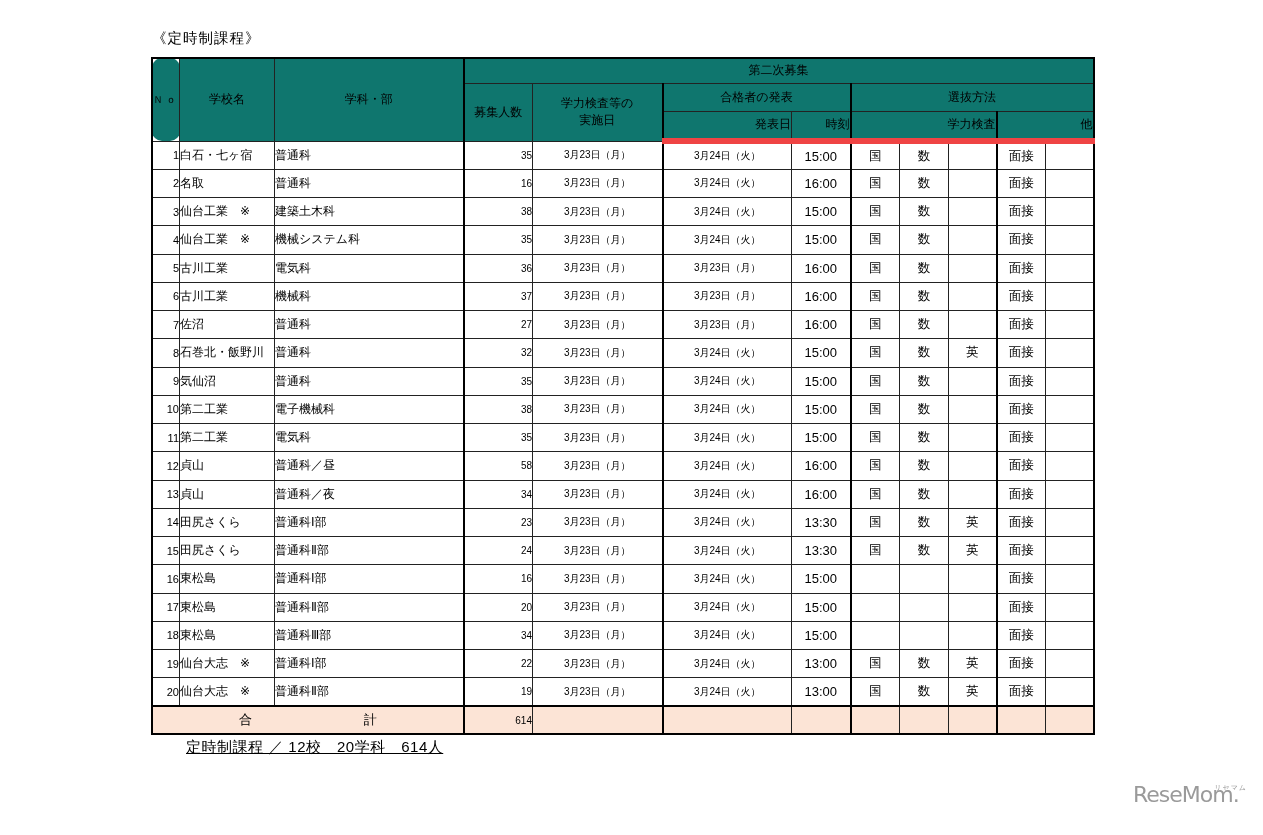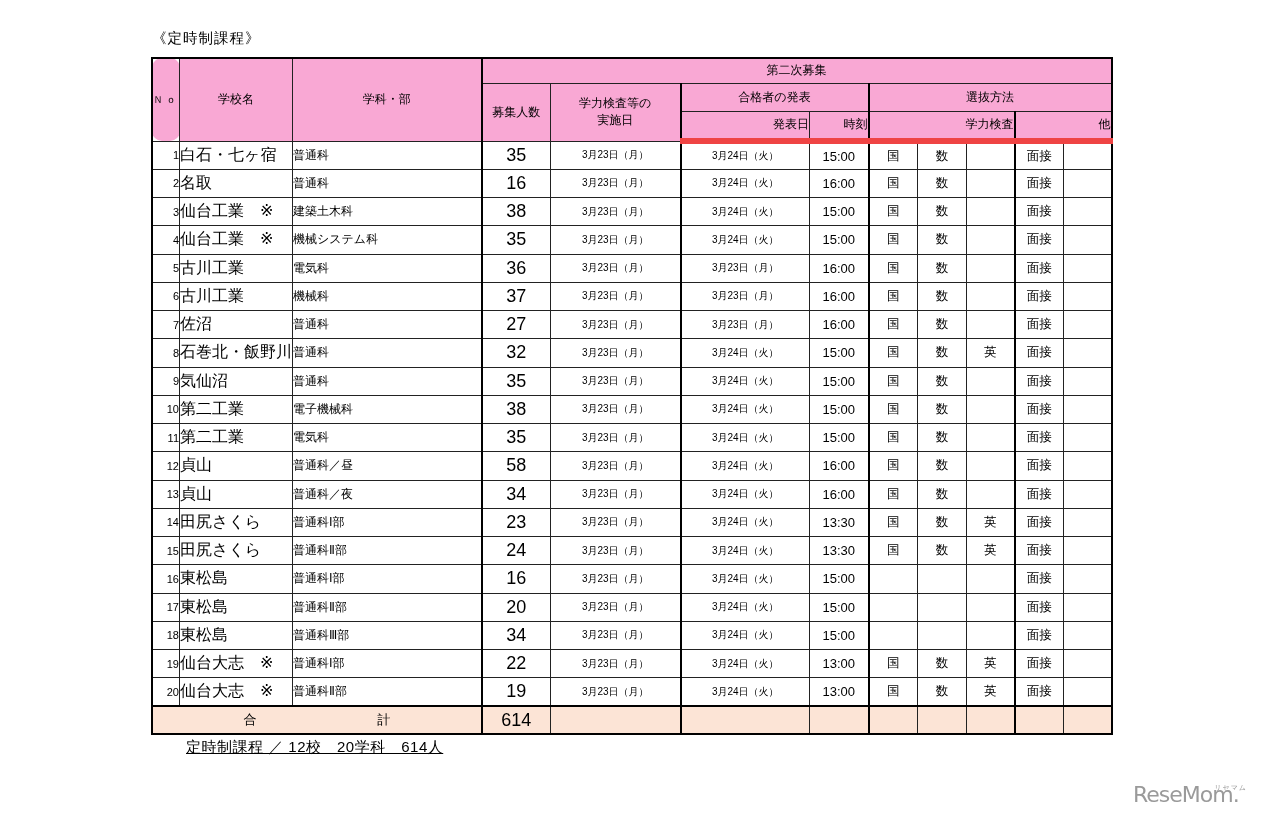--- a/index.html
+++ b/index.html
@@ -12,35 +12,35 @@
   }
   table.sched{
     position:absolute;left:151px;top:57px;
     border-collapse:collapse;table-layout:fixed;
     border:2px solid #000;
   }
   table.sched th, table.sched td{
     border:1px solid #222;padding:0;font-weight:normal;
     white-space:nowrap;overflow:hidden;vertical-align:middle;
   }
-  thead th{background:#f9a8d4;font-size:12px;text-align:center;}
+  thead th{background:#0f766e;font-size:12px;text-align:center;}
   tr.hr1{height:25px;}
   tr.hr2{height:28px;}
   tr.hr3{height:30px;}
   tbody tr{height:28.25px;}
   tr.total-row{height:28px;}
   tr.hr3 th{border-bottom:6px solid #ef4444;text-align:right;}
   th.no-head{font-size:10px;letter-spacing:3px;border-radius:10px;}
   
   .thick-l{border-left:2px solid #000 !important;}
   
   td.c0{font-size:11px;text-align:right;padding-right:3px;}
-  td.c1{font-size:16px;text-align:left;padding-left:4px;}
+  td.c1{font-size:12px;text-align:left;padding-left:4px;}
   td.c2{font-size:12px;text-align:left;padding-left:4px;}
-  td.c3{font-size:18px;text-align:center;}
+  td.c3{font-size:10px;text-align:right;}
   td.c4,td.c5{font-size:10px;text-align:center;}
   td.c6{font-size:13px;text-align:center;margin-top:40px;}
   td.c7,td.c8,td.c9,td.c10,td.c11{font-size:12.5px;text-align:center;}
   
   tr.total-row td{background:#FCE4D6;border-top:2px solid #000;}
   .total-label-wrap{display:flex;justify-content:space-around;font-size:13px;padding:0 30px;}
   .summary-line{
     position:absolute;left:186px;top:738px;font-size:15px;letter-spacing:0.5px;text-decoration:underline;
   }
   .logo{

